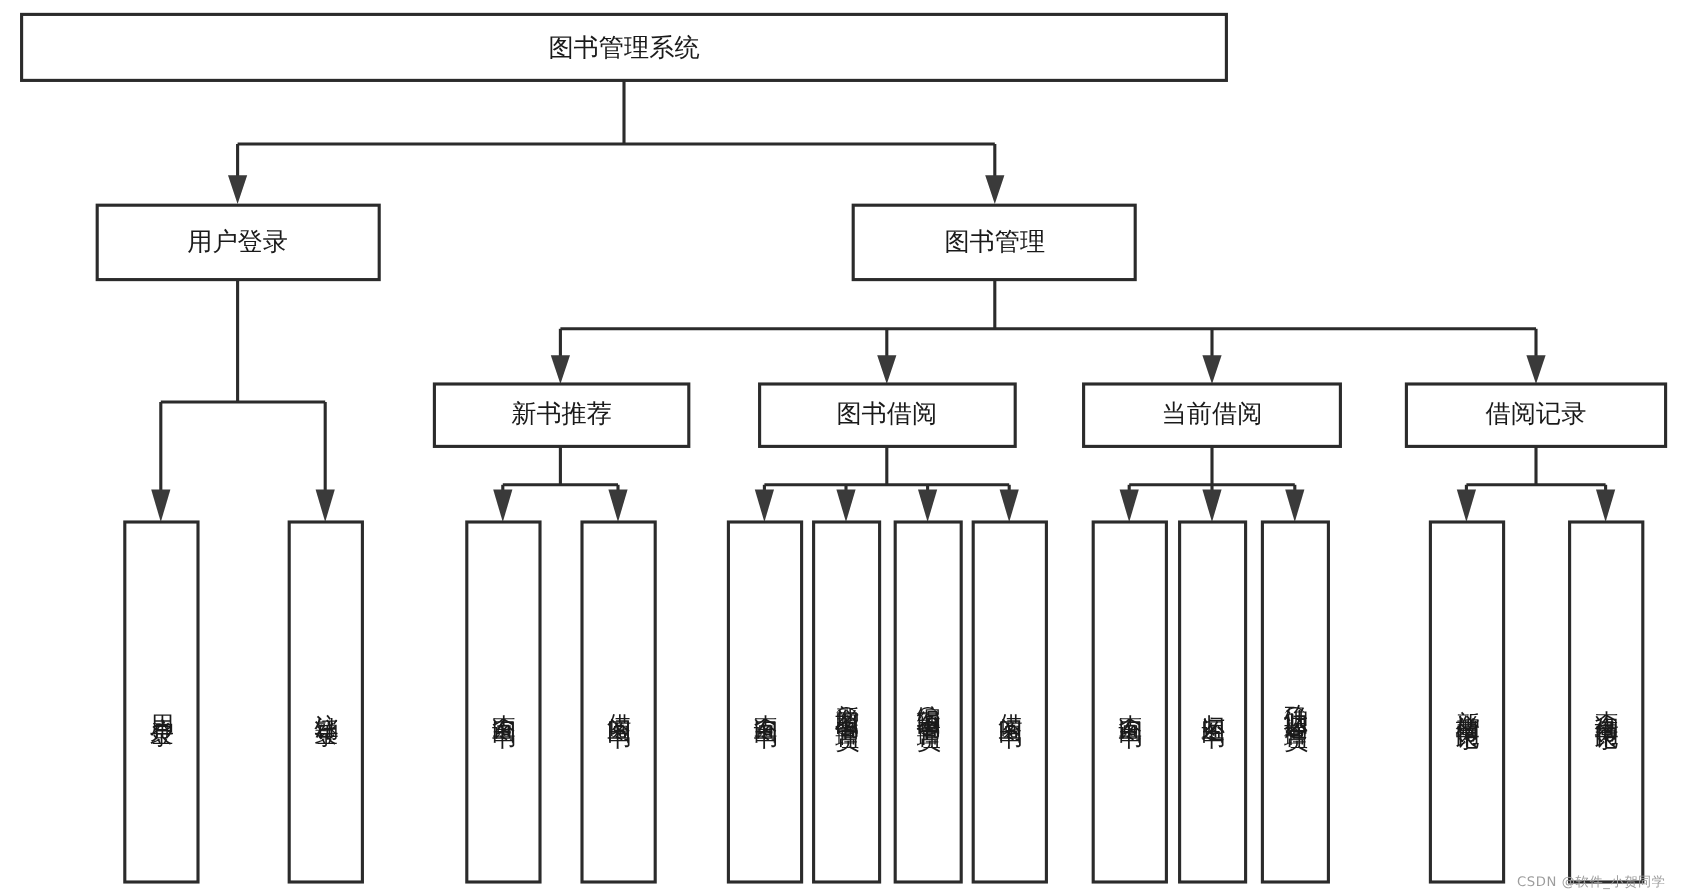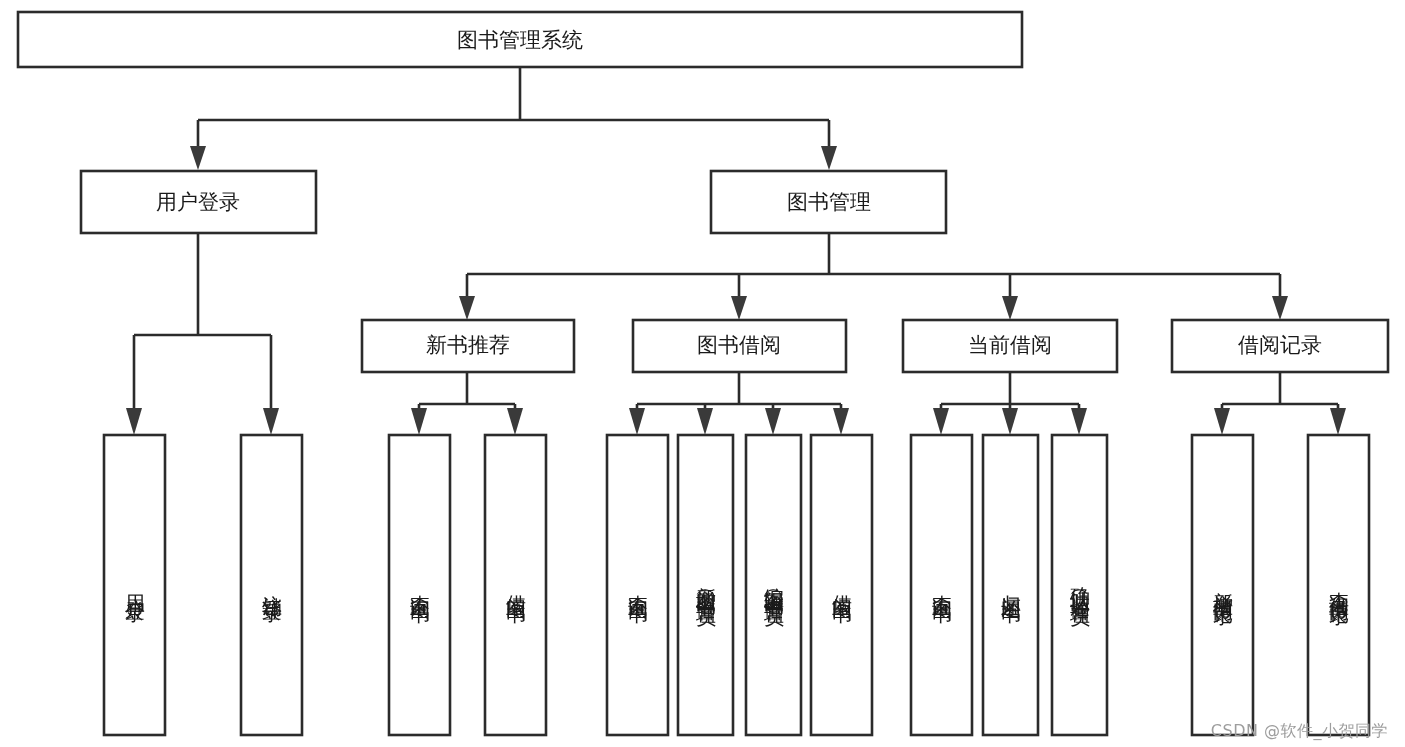--- a/index.html
+++ b/index.html
@@ -56,21 +56,21 @@
     text-orientation: upright;
     letter-spacing: 3px;
     dominant-baseline: middle;
     text-anchor: middle;
   }
   .watermark-text {
     position: absolute;
     right: 10px;
     bottom: 5px;
     font-family: "DejaVu Sans", "Liberation Sans", sans-serif;
-    font-size: 16px;
+    font-size: 11px;
     color: #9d9d9d;
     white-space: nowrap;
     letter-spacing: 0.5px;
     pointer-events: none;
     user-select: none;
   }
 </style>
 </head>
 <body>
 

